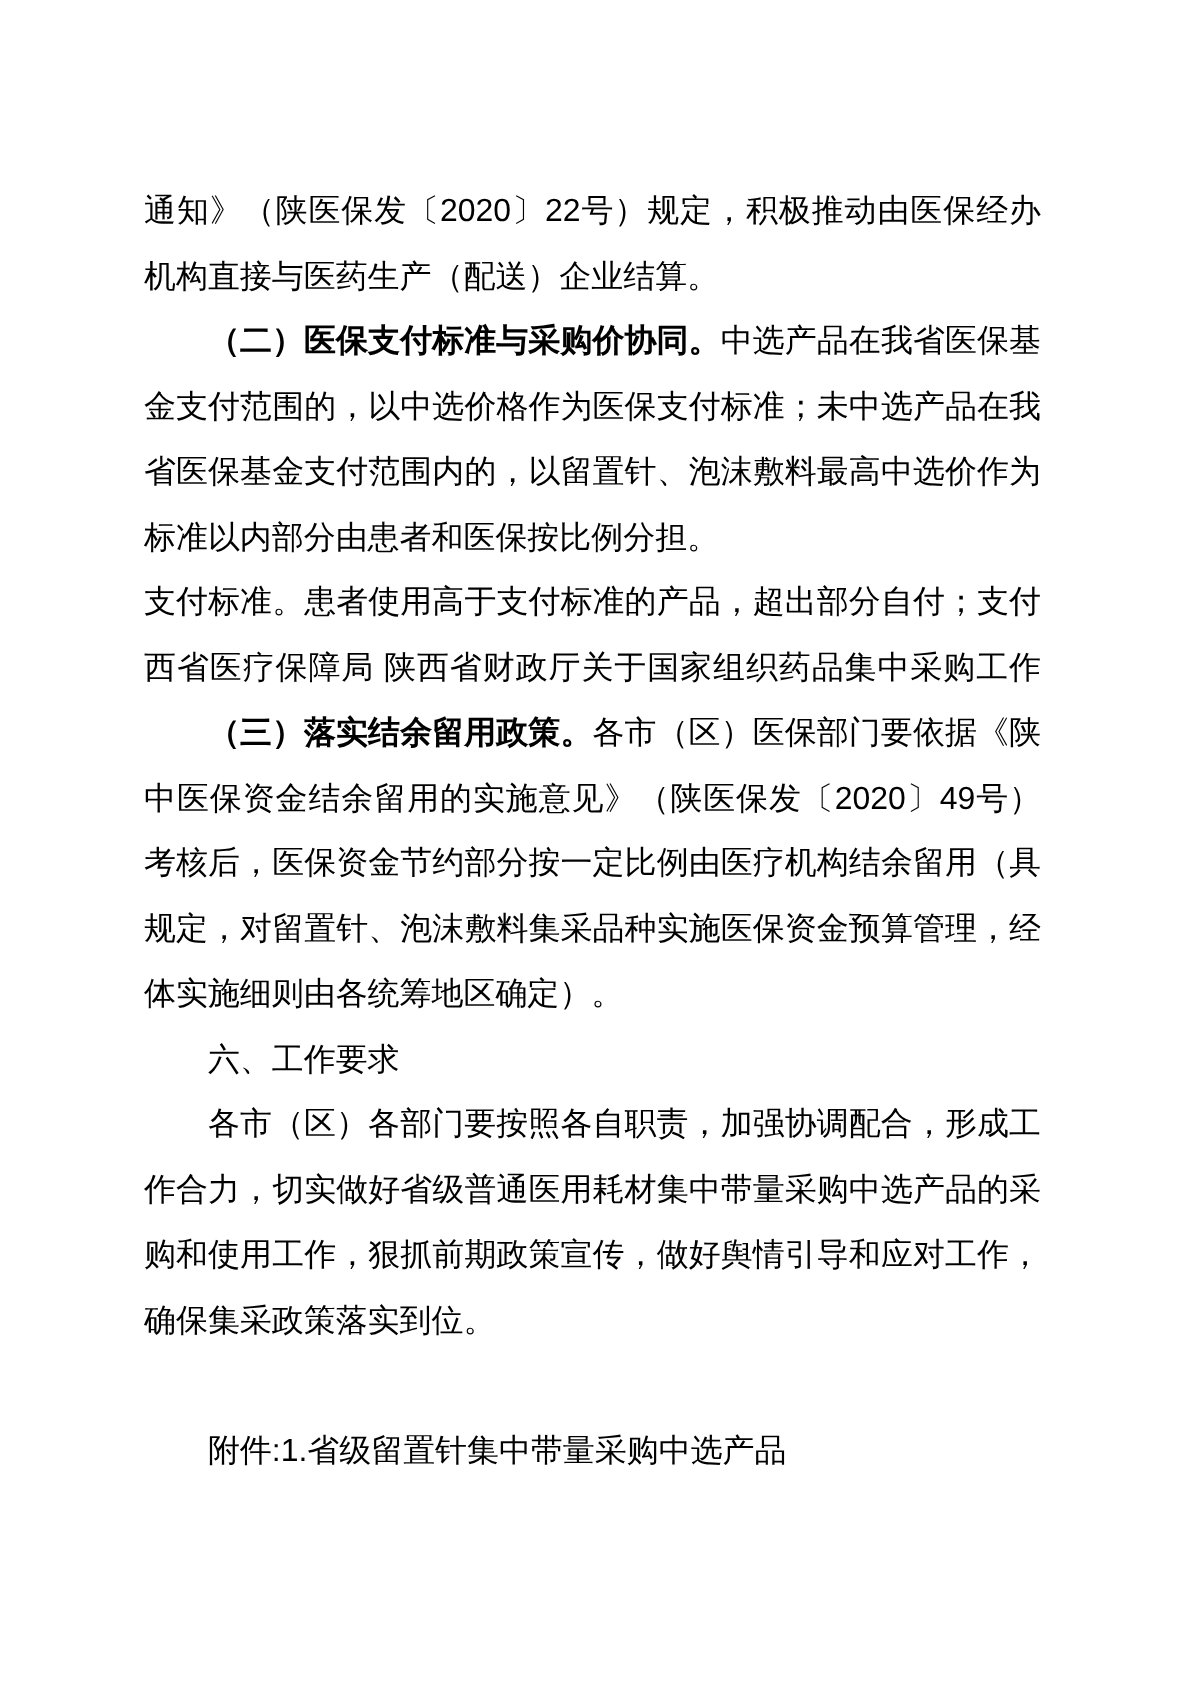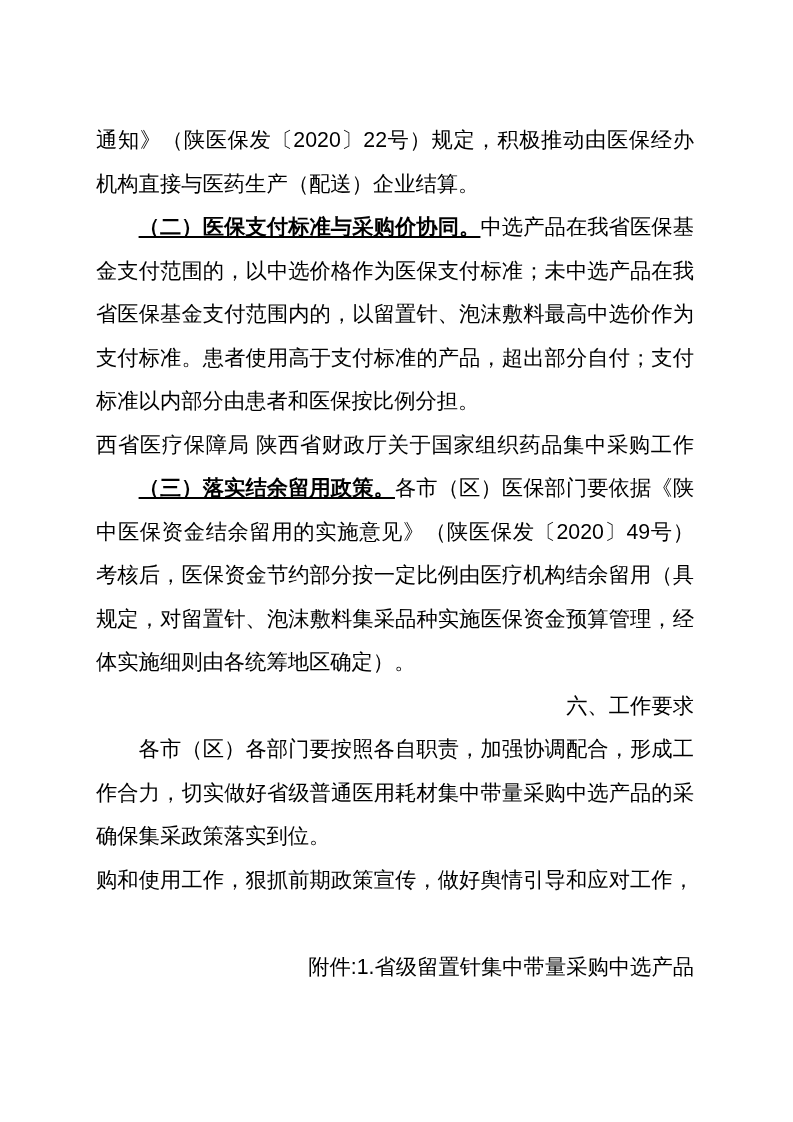--- a/index.html
+++ b/index.html
@@ -30,47 +30,46 @@
     font-weight: 400;
     color: #000000;
   }
   .line.fill {
     white-space: normal;
     text-align: justify;
     text-align-last: justify;
   }
   .line.indent {
     text-indent: 2em;
-    text-align: right;
   }
   .line.blank {
     height: 43.5px;
   }
   .seg { font-weight: 400; }
-  .seg.bold { font-weight: 700; text-decoration: underline; }
+  .seg.bold { font-weight: 700; }
 </style>
 </head>
 <body>
 
 <div class="page" style="background: rgb(255, 255, 255); color: rgb(0, 0, 0);">
   <div class="doc-body">
       <div class="line fill"><span class="seg">通知》（陕医保发〔2020〕22号）规定，积极推动由医保经办</span></div>
       <div class="line"><span class="seg">机构直接与医药生产（配送）企业结算。</span></div>
       <div class="line fill indent"><span class="seg bold">（二）医保支付标准与采购价协同。</span><span class="seg">中选产品在我省医保基</span></div>
       <div class="line fill"><span class="seg">金支付范围的，以中选价格作为医保支付标准；未中选产品在我</span></div>
       <div class="line fill"><span class="seg">省医保基金支付范围内的，以留置针、泡沫敷料最高中选价作为</span></div>
+      <div class="line"><span class="seg">标准以内部分由患者和医保按比例分担。</span></div>
       <div class="line fill"><span class="seg">支付标准。患者使用高于支付标准的产品，超出部分自付；支付</span></div>
-      <div class="line"><span class="seg">标准以内部分由患者和医保按比例分担。</span></div>
       <div class="line fill"><span class="seg">西省医疗保障局 陕西省财政厅关于国家组织药品集中采购工作</span></div>
       <div class="line fill indent"><span class="seg bold">（三）落实结余留用政策。</span><span class="seg">各市（区）医保部门要依据《陕</span></div>
       <div class="line fill"><span class="seg">中医保资金结余留用的实施意见》（陕医保发〔2020〕49号）</span></div>
       <div class="line fill"><span class="seg">考核后，医保资金节约部分按一定比例由医疗机构结余留用（具</span></div>
       <div class="line fill"><span class="seg">规定，对留置针、泡沫敷料集采品种实施医保资金预算管理，经</span></div>
       <div class="line"><span class="seg">体实施细则由各统筹地区确定）。</span></div>
       <div class="line indent"><span class="seg">六、工作要求</span></div>
       <div class="line fill indent"><span class="seg">各市（区）各部门要按照各自职责，加强协调配合，形成工</span></div>
       <div class="line fill"><span class="seg">作合力，切实做好省级普通医用耗材集中带量采购中选产品的采</span></div>
+      <div class="line fill"><span class="seg">购和使用工作，狠抓前期政策宣传，做好舆情引导和应对工作，</span></div>
       <div class="line"><span class="seg">确保集采政策落实到位。</span></div>
-      <div class="line fill"><span class="seg">购和使用工作，狠抓前期政策宣传，做好舆情引导和应对工作，</span></div>
       <div class="line blank"></div>
       <div class="line indent"><span class="seg">附件:1.省级留置针集中带量采购中选产品</span></div>
     </div>
 </div>
 
 </body></html>

